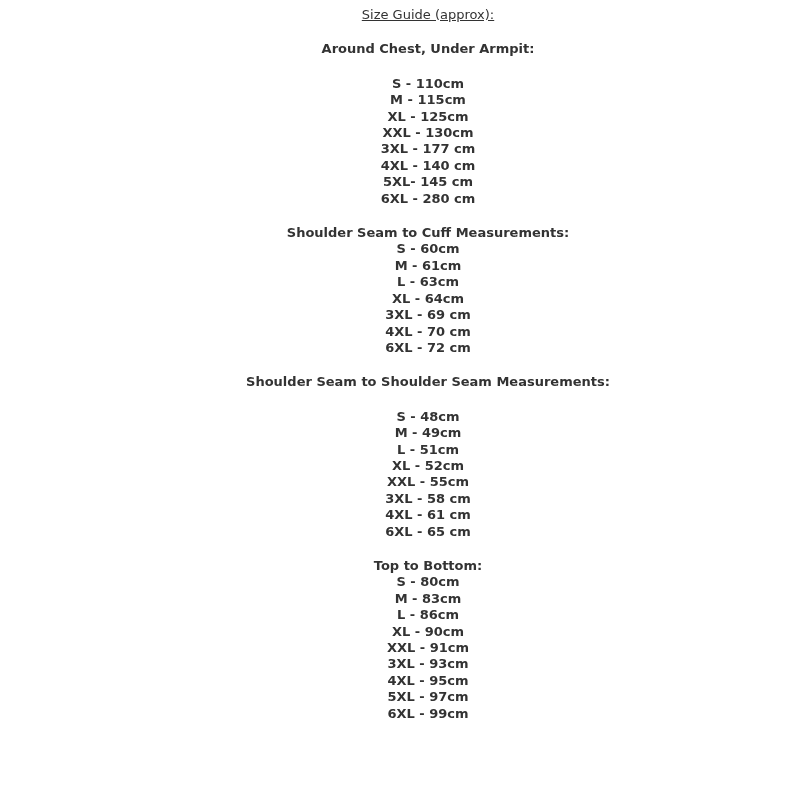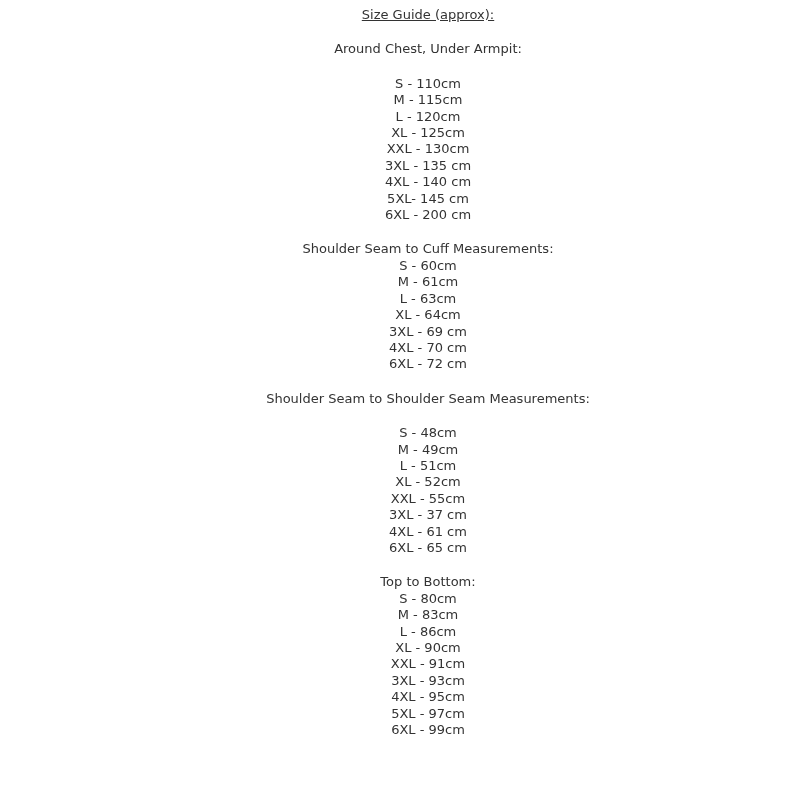--- a/index.html
+++ b/index.html
@@ -24,20 +24,21 @@
     font-size: 13px;
     line-height: 16.4px;
     color: #333333;
   }
   .title {
     margin: 0 0 18px 0;
     text-decoration: underline;
   }
   .section {
     margin: 12px;
+    font-weight: bold;
   }
   .heading {
     margin: 0 0 18px 0;
   }
   .heading.attached {
     margin-bottom: 0;
   }
   .measure-list {
     margin: 0 0 18px 0;
     text-align: center;
@@ -51,27 +52,26 @@
 
 <div class="page">
   <div class="content">
     <p class="title">Size Guide (approx):</p>
     <div id="sections">
         <div class="section">
           <p class="heading">Around Chest, Under Armpit:</p>
           <div class="measure-list">
             <div class="measure-line">S - 110cm</div>
             <div class="measure-line">M - 115cm</div>
-            <div class="measure-line">L - 120cm</div>
             <div class="measure-line">XL - 125cm</div>
             <div class="measure-line">XXL - 130cm</div>
-            <div class="measure-line">3XL - 135 cm</div>
+            <div class="measure-line">3XL - 177 cm</div>
             <div class="measure-line">4XL - 140 cm</div>
             <div class="measure-line">5XL- 145 cm</div>
-            <div class="measure-line">6XL - 200 cm</div>
+            <div class="measure-line">6XL - 280 cm</div>
           </div>
         </div>
         <div class="section">
           <p class="heading attached">Shoulder Seam to Cuff Measurements:</p>
           <div class="measure-list">
             <div class="measure-line">S - 60cm</div>
             <div class="measure-line">M - 61cm</div>
             <div class="measure-line">L - 63cm</div>
             <div class="measure-line">XL - 64cm</div>
             <div class="measure-line">3XL - 69 cm</div>
@@ -80,21 +80,21 @@
           </div>
         </div>
         <div class="section">
           <p class="heading">Shoulder Seam to Shoulder Seam Measurements:</p>
           <div class="measure-list">
             <div class="measure-line">S - 48cm</div>
             <div class="measure-line">M - 49cm</div>
             <div class="measure-line">L - 51cm</div>
             <div class="measure-line">XL - 52cm</div>
             <div class="measure-line">XXL - 55cm</div>
-            <div class="measure-line">3XL - 37 cm</div>
+            <div class="measure-line">3XL - 58 cm</div>
             <div class="measure-line">4XL - 61 cm</div>
             <div class="measure-line">6XL - 65 cm</div>
           </div>
         </div>
         <div class="section">
           <p class="heading attached">Top to Bottom:</p>
           <div class="measure-list">
             <div class="measure-line">S - 80cm</div>
             <div class="measure-line">M - 83cm</div>
             <div class="measure-line">L - 86cm</div>

